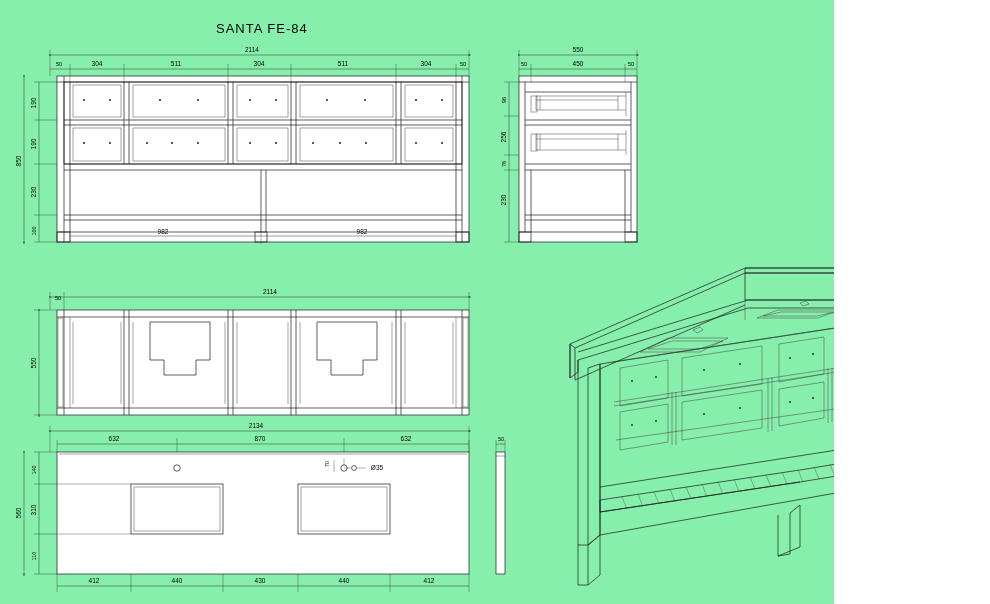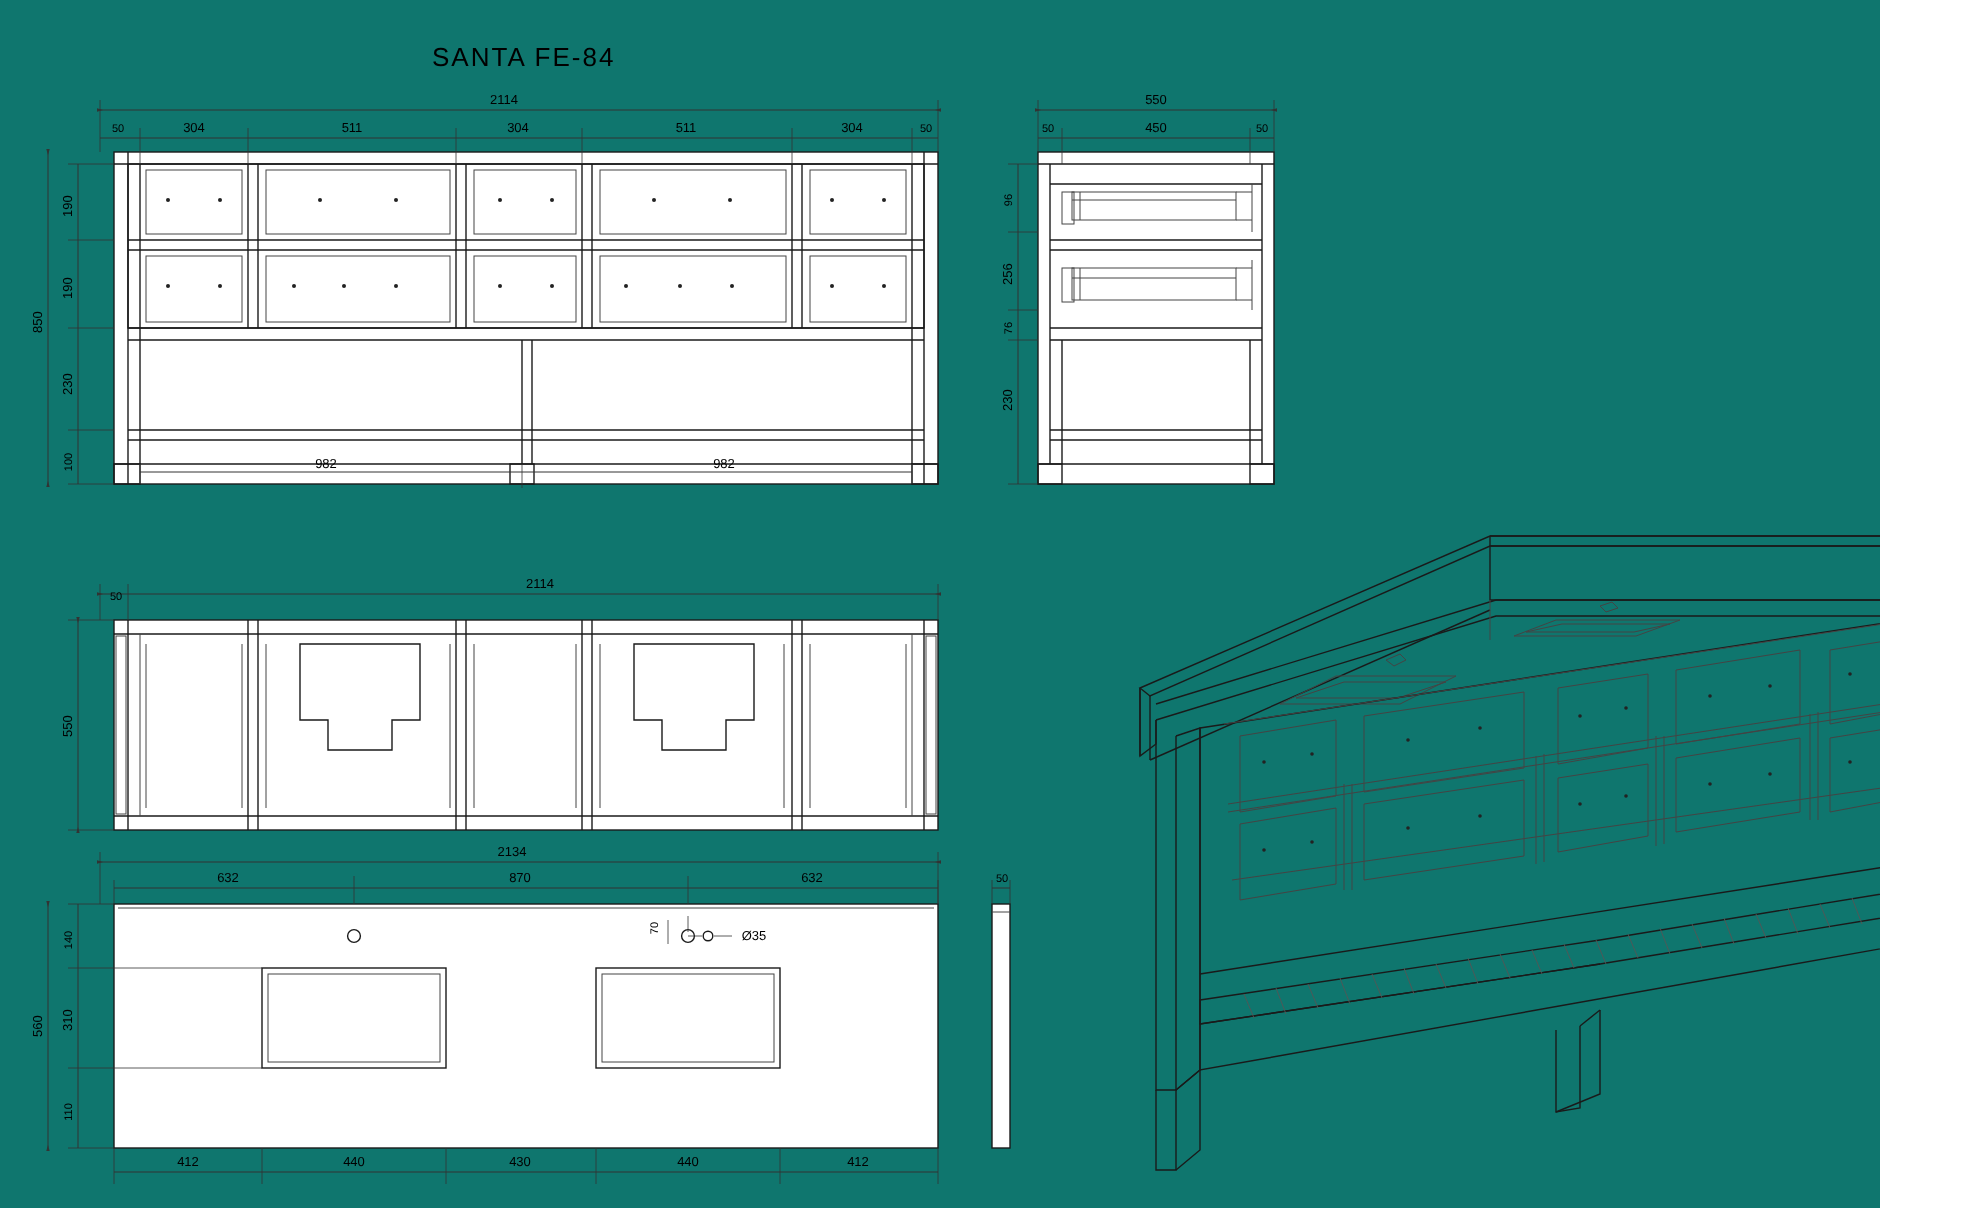--- a/index.html
+++ b/index.html
@@ -5,23 +5,23 @@
   html, body {
     margin: 0;
     padding: 0;
     background: #ffffff;
   }
   body {
     font-family: "Liberation Sans", sans-serif;
   }
   #sheet {
     position: relative;
-    width: 940px;
+    width: 834px;
     height: 604px;
-    background: #0f766e;
+    background: #86efac;
     overflow: hidden;
   }
   #sheet svg {
     position: absolute;
     left: 0;
     top: 0;
   }
   .title-text {
     font-family: "Liberation Sans", sans-serif;
     font-size: 13px;

